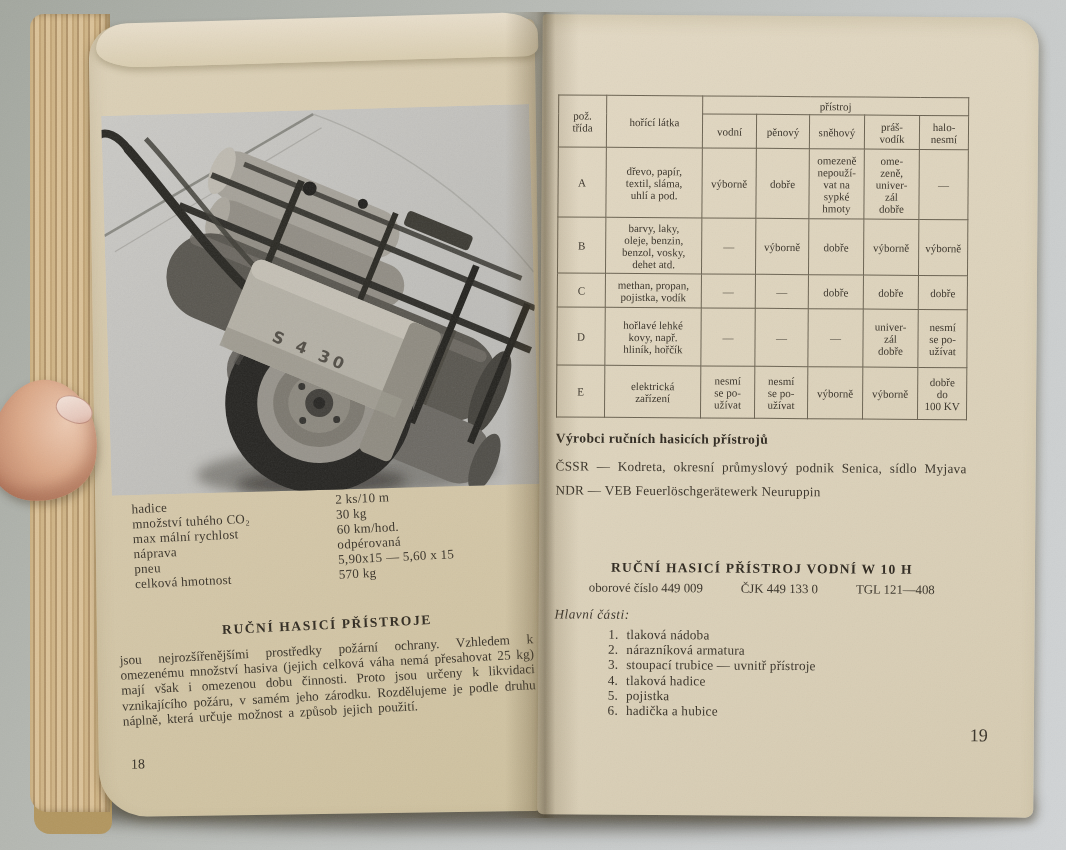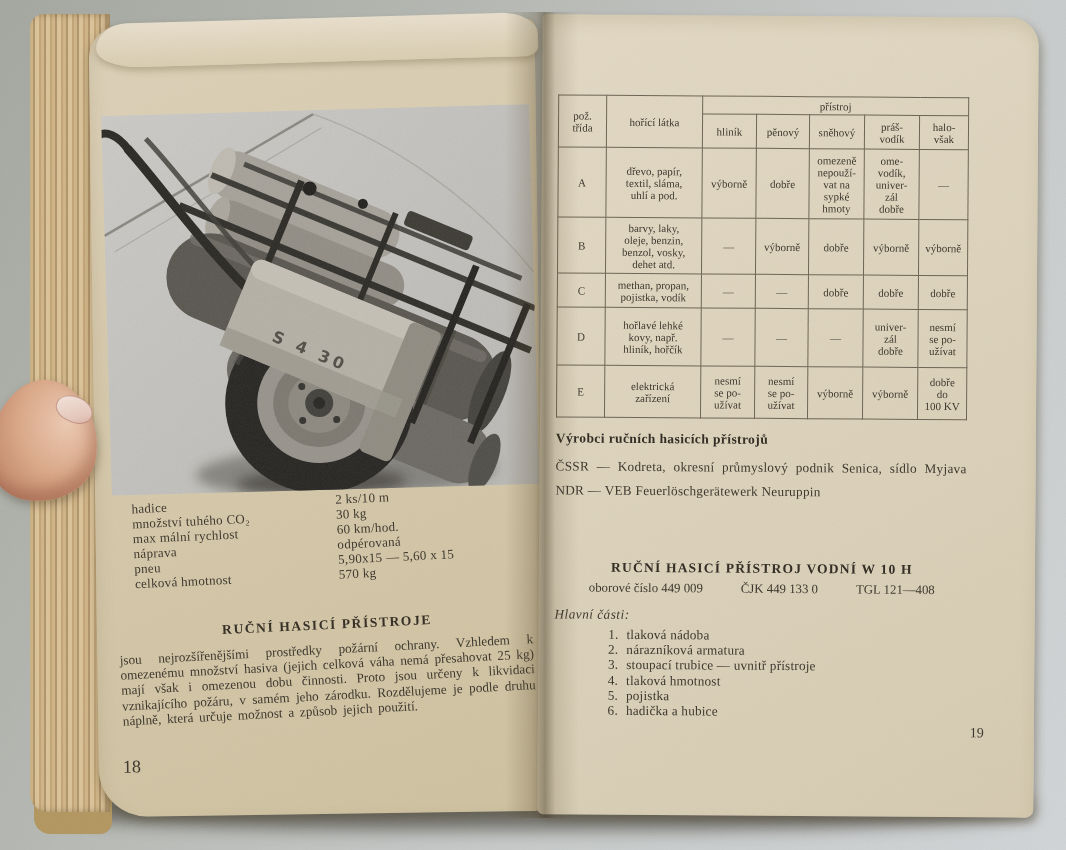--- a/index.html
+++ b/index.html
@@ -42,41 +42,41 @@
   
   .photo-wrap{position:absolute;left:14px;top:88px;width:428px;height:380px;transform:rotate(-0.8deg);overflow:hidden;}
   .specs{position:absolute;left:0;top:478px;width:430px;transform:rotate(-1.9deg);transform-origin:left top;
     font-size:13px;line-height:15px;letter-spacing:.3px;}
   .spec-row{display:flex;padding-left:36px;}
   .spec-label{width:204px;}
   .lp-heading{position:absolute;left:24px;top:602px;width:412px;text-align:center;font-weight:bold;
     font-size:13.5px;letter-spacing:1.6px;transform:rotate(-1.9deg);transform-origin:left top;color:#322c22;}
   .lp-para{position:absolute;left:22px;top:628px;width:414px;font-size:13.2px;line-height:15.2px;
     text-align:justify;word-spacing:2.5px;transform:rotate(-2.2deg);transform-origin:left top;}
-  .pagenum-left{position:absolute;left:24px;top:732px;font-size:18px;}
+  .pagenum-left{position:absolute;left:32px;top:732px;font-size:14px;}
 
   
   .rp-inner{position:absolute;left:16px;top:0;width:414px;height:800px;}
   table.suit{border-collapse:collapse;position:absolute;left:0;top:80px;width:410px;table-layout:fixed;
     font-size:11px;line-height:12px;color:#3b352b;}
   table.suit td{border:1px solid #6b6352;text-align:center;vertical-align:middle;padding:1px 2px;}
   table.suit{border:1.5px solid #564f41;}
   td.mat{text-align:left;padding-left:7px;border-radius:25px;}
   .pre{white-space:pre-line;}
   .mfg-head{position:absolute;left:0;top:416px;font-weight:bold;font-size:13.5px;letter-spacing:.4px;color:#2f2920;}
   .mfg-line1{position:absolute;left:0;top:444px;font-size:13.2px;word-spacing:4px;letter-spacing:.3px;}
   .mfg-line2{position:absolute;left:0;top:468px;font-size:13.2px;letter-spacing:.3px;}
   .sec-head{position:absolute;left:0;top:545px;width:414px;text-align:center;font-weight:bold;
     font-size:13.5px;letter-spacing:1.2px;color:#2f2920;}
   .codes{position:absolute;left:0;top:566px;width:414px;display:flex;justify-content:center;gap:38px;font-size:12.8px;}
   .parts-head{position:absolute;left:0;top:592px;font-style:italic;font-size:13.2px;letter-spacing:.5px;}
   .parts{position:absolute;left:42px;top:612px;font-size:13.2px;line-height:15.2px;letter-spacing:.2px;}
   .part-row{display:flex;}
   .part-num{width:22px;text-align:right;padding-right:8px;}
-  .pagenum-right{position:absolute;left:416px;top:708px;font-size:14px;}
+  .pagenum-right{position:absolute;left:416px;top:708px;font-size:18px;}
 </style>
 </head>
 <body>
 
 <div class="stage">
 
   <div class="book-shadow"></div>
   <div class="cover-corner"></div>
   <div class="page-stack"></div>
   <div class="curl-strip"></div>
@@ -197,42 +197,42 @@
             <col style="width:49px">
         </colgroup>
         <tbody>
             <tr style="height:18px">
           <td rowspan="2" class="pre">pož.
 třída</td>
           <td rowspan="2">hořící látka</td>
           <td colspan="5">přístroj</td>
         </tr>
         <tr style="height:34px">
-          <td class="pre">hliník</td>
+          <td class="pre">vodní</td>
           <td class="pre">pěnový</td>
           <td class="pre">sněhový</td>
           <td class="pre">práš-
 vodík</td>
           <td class="pre">halo-
-však</td>
+nesmí</td>
         </tr>
         <tr style="height:70px">
           <td>A</td>
           <td class="mat pre">dřevo, papír,
 textil, sláma,
 uhlí a pod.</td>
           <td class="pre">výborně</td>
           <td class="pre">dobře</td>
           <td class="pre">omezeně
 nepouží-
 vat na
 sypké
 hmoty</td>
           <td class="pre">ome-
-vodík,
+zeně,
 univer-
 zál
 dobře</td>
           <td class="pre">—</td>
         </tr>
         <tr style="height:56px">
           <td>B</td>
           <td class="mat pre">barvy, laky,
 oleje, benzin,
 benzol, vosky,
@@ -307,21 +307,21 @@
         <div class="part-row">
             <span class="part-num">2.</span>
             <span>nárazníková armatura</span>
           </div>
         <div class="part-row">
             <span class="part-num">3.</span>
             <span>stoupací trubice — uvnitř přístroje</span>
           </div>
         <div class="part-row">
             <span class="part-num">4.</span>
-            <span>tlaková hmotnost</span>
+            <span>tlaková hadice</span>
           </div>
         <div class="part-row">
             <span class="part-num">5.</span>
             <span>pojistka</span>
           </div>
         <div class="part-row">
             <span class="part-num">6.</span>
             <span>hadička a hubice</span>
           </div>
       </div>

